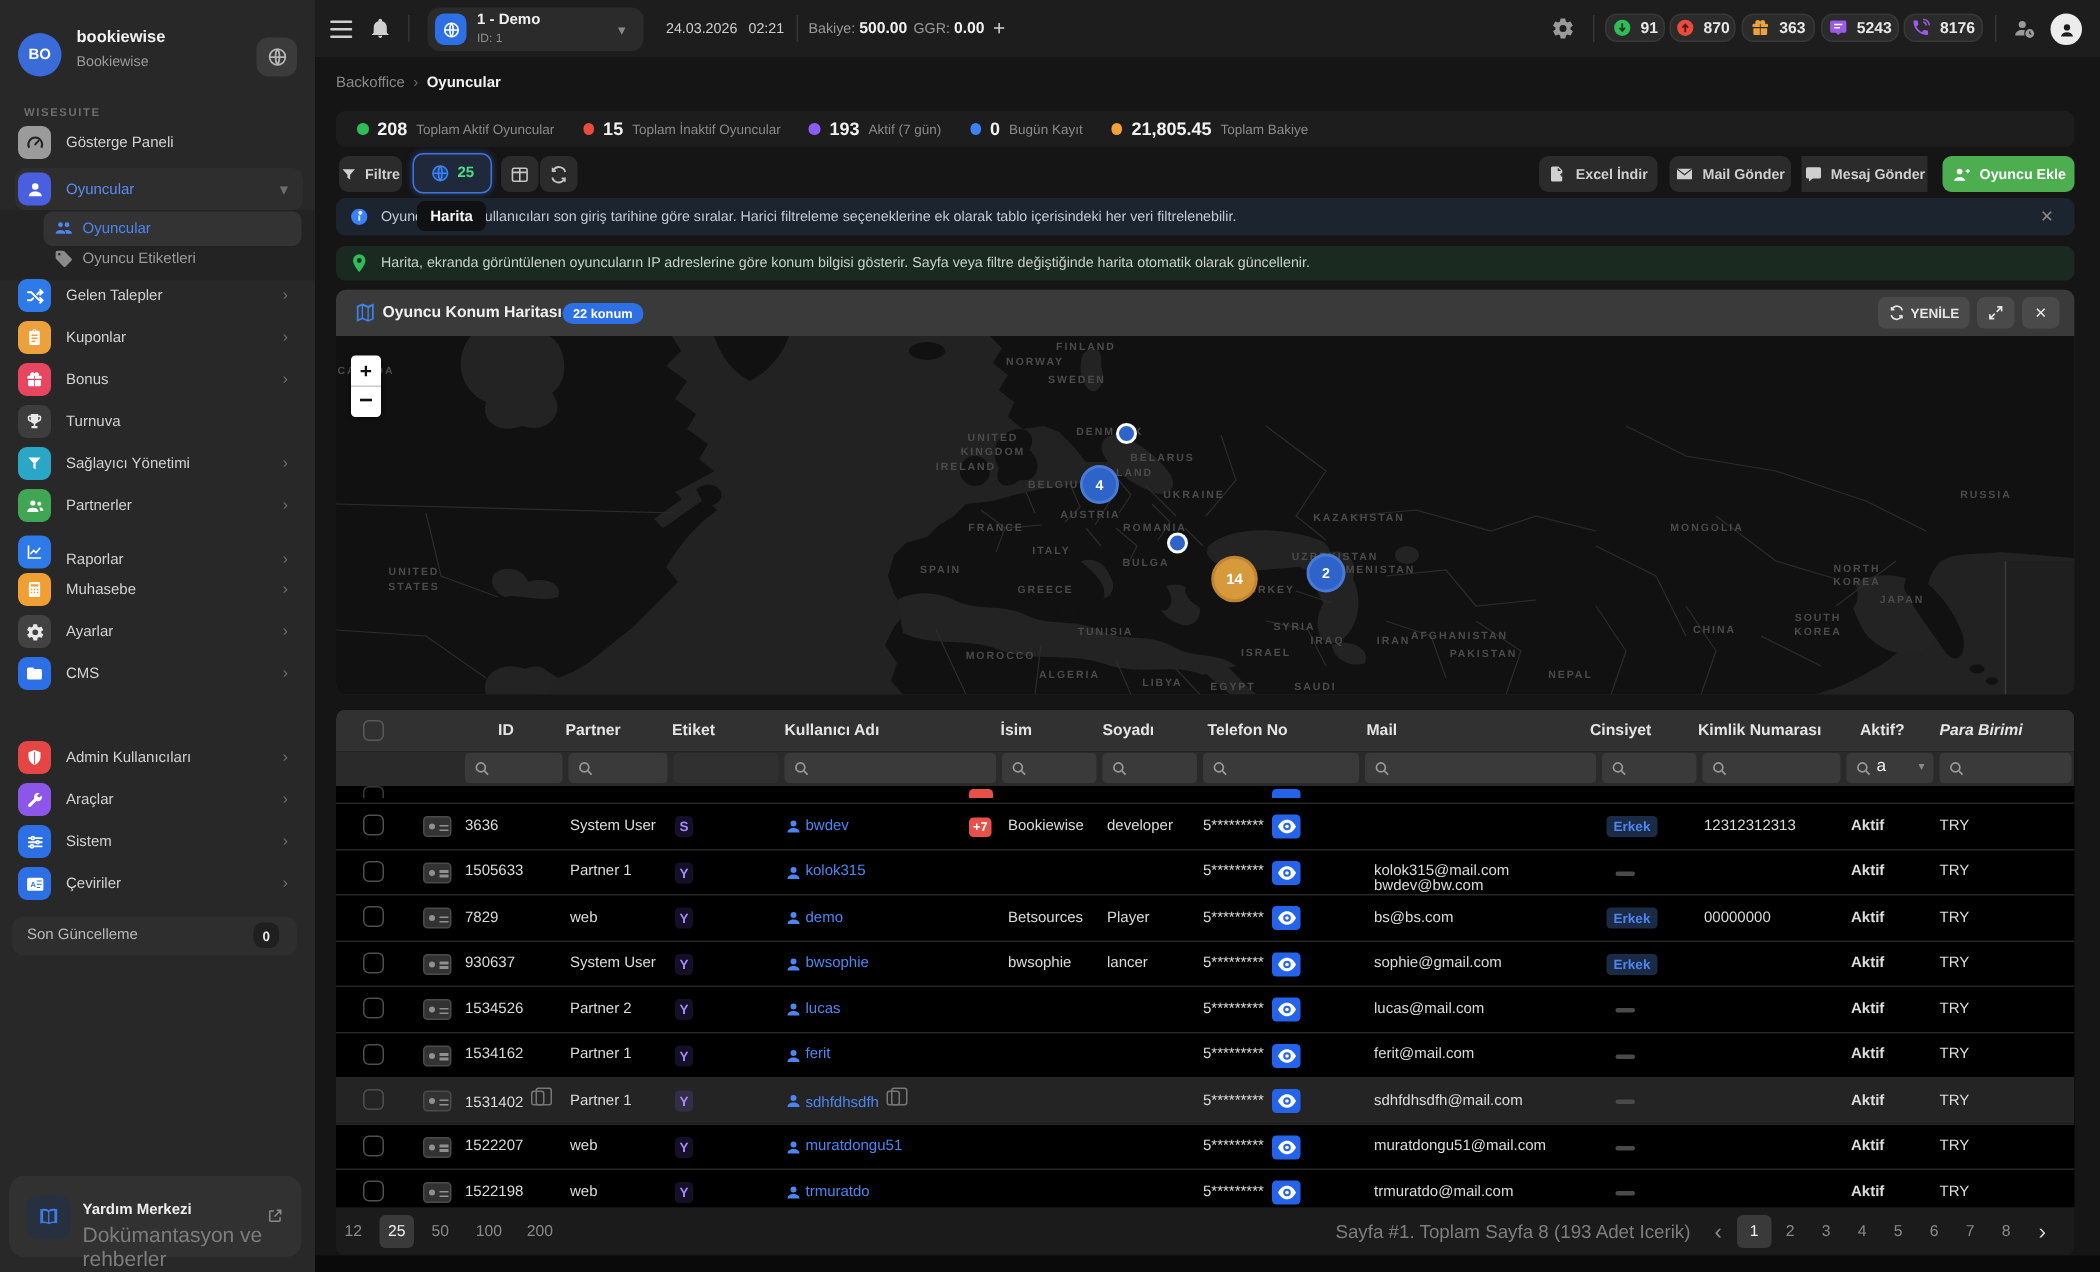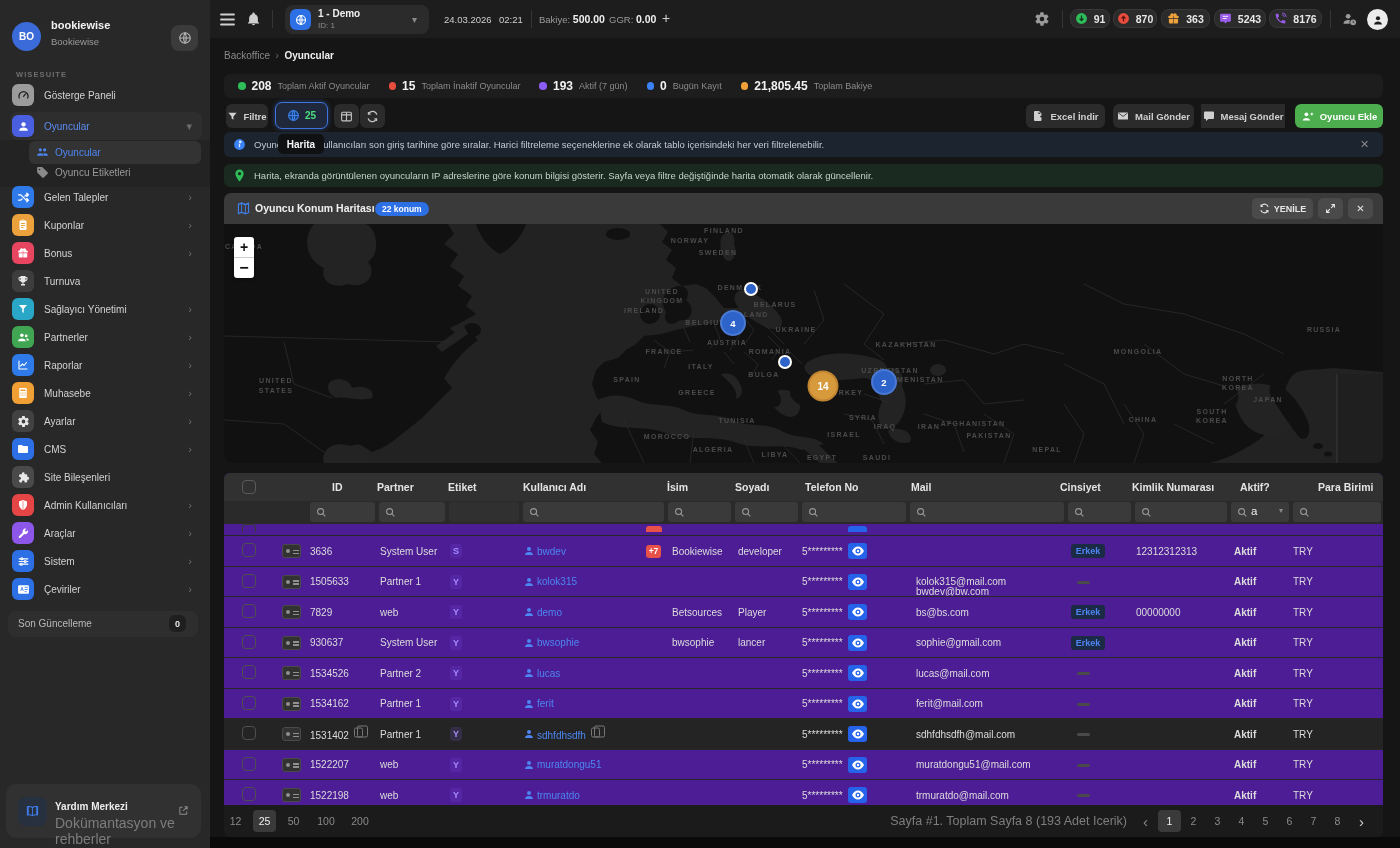--- a/index.html
+++ b/index.html
@@ -136,21 +136,21 @@
         <svg width="13" height="13" viewBox="0 0 24 24" fill="#fff">
           <circle cx="9" cy="8" r="3.2"></circle>
           <path d="M2 19c0-3.4 3-5.2 7-5.2s7 1.8 7 5.2z"></path>
           <circle cx="17" cy="9" r="2.5"></circle>
           <path d="M17.3 13.2c2.8.2 4.7 1.8 4.7 4.3h-4"></path>
         </svg>
       </div>
     <div class="tx">Partnerler</div>
     <div class="ch">›</div>
   </div>
-  <div class="mi" style="top:351px;">
+  <div class="mi" style="top:351px;align-items:flex-end;">
     <div class="ic" style="background:#2e7ae8;">
         <svg width="12" height="12" viewBox="0 0 24 24" fill="none" stroke="#fff" stroke-width="2.2" stroke-linecap="round">
           <path d="M4 4v16h16"></path>
           <path d="M7 14l4-4 3 3 5-6"></path>
         </svg>
       </div>
     <div class="tx">Raporlar</div>
     <div class="ch">›</div>
   </div>
   <div class="mi" style="top:379px;">
@@ -172,28 +172,20 @@
     <div class="ch">›</div>
   </div>
   <div class="mi" style="top:435px;">
     <div class="ic" style="background:#2d6fe4;">
         <svg width="12" height="12" viewBox="0 0 24 24" fill="#fff">
           <path d="M10 4l2 2h8a2 2 0 0 1 2 2v10a2 2 0 0 1-2 2H4a2 2 0 0 1-2-2V6a2 2 0 0 1 2-2z"></path>
         </svg>
       </div>
     <div class="tx">CMS</div>
     <div class="ch">›</div>
-  </div>
-  <div class="mi" style="top:463px;">
-    <div class="ic" style="background:#4a4a4a;">
-        <svg width="13" height="13" viewBox="0 0 24 24" fill="#e8e8e8">
-          <path d="M20 11h-1V8a2 2 0 0 0-2-2h-3V5a2.5 2.5 0 0 0-5 0v1H6a2 2 0 0 0-2 2v3H5a2.5 2.5 0 0 1 0 5H4v3a2 2 0 0 0 2 2h3v-1a2.5 2.5 0 0 1 5 0v1h3a2 2 0 0 0 2-2v-3h1a2.5 2.5 0 0 0 0-5z"></path>
-        </svg>
-      </div>
-    <div class="tx">Site Bileşenleri</div>
   </div>
   <div class="mi" style="top:491px;">
     <div class="ic" style="background:#e64545;">
         <svg width="12" height="12" viewBox="0 0 24 24" fill="#fff">
           <path d="M12 2l8 3v6c0 5-3.4 9.3-8 11-4.6-1.7-8-6-8-11V5z"></path>
           <path d="M12 4.2V21" stroke="#e64545" stroke-width="1.2"></path>
         </svg>
       </div>
     <div class="tx">Admin Kullanıcıları</div>
     <div class="ch">›</div>
@@ -585,36 +577,36 @@
       </g>
     </svg>
 
     <div class="abs" style="left:10px;top:44px;width:20px;height:41px;background:#fff;border-radius:3px;box-shadow:0 1px 3px rgba(0,0,0,.5);">
       <div style="height:20px;display:flex;align-items:center;justify-content:center;color:#111;font-size:14px;font-weight:bold;">+</div>
       <div style="height:1px;background:#ccc;"></div>
       <div style="height:20px;display:flex;align-items:center;justify-content:center;color:#111;font-size:16px;font-weight:bold;">−</div>
     </div>
   </div>
 
-  <div id="tablecard" class="abs" style="left:14px;top:435px;width:1159px;height:332px;background:#4c1d95;border-radius:6px 6px 0 0;overflow:hidden;">
+  <div id="tablecard" class="abs" style="left:14px;top:435px;width:1159px;height:332px;background:#000000;border-radius:6px 6px 0 0;overflow:hidden;">
 
     <div class="abs" style="left:0;top:0;width:1159px;height:28px;background:#313131;"></div>
     <div class="cb" style="left:18px;top:7px;border-color:#5a5a5a;"></div>
     <div class="th" style="left:108px;">ID</div>
     <div class="th" style="left:153px;">Partner</div>
     <div class="th" style="left:224px;">Etiket</div>
     <div class="th" style="left:299px;">Kullanıcı Adı</div>
     <div class="th" style="left:443px;">İsim</div>
     <div class="th" style="left:511px;">Soyadı</div>
     <div class="th" style="left:581px;">Telefon No</div>
     <div class="th" style="left:687px;">Mail</div>
     <div class="th" style="left:836px;">Cinsiyet</div>
     <div class="th" style="left:908px;">Kimlik Numarası</div>
     <div class="th" style="left:1016px;">Aktif?</div>
-    <div class="th" style="left:1094px;">Para Birimi</div>
+    <div class="th" style="left:1069px;font-style:italic;">Para Birimi</div>
 
     <div class="abs" style="left:0;top:28px;width:1159px;height:23px;background:#2a2a2a;"></div>
     <div class="fin" style="left:86px;width:65px;">
         <svg width="11" height="11" viewBox="0 0 24 24" fill="none" stroke="#9a9a9a" stroke-width="2.4">
           <circle cx="10" cy="10" r="6.5"></circle>
           <path d="M15 15l5.5 5.5"></path>
         </svg>
       </div>
     <div class="fin" style="left:155px;width:66px;">
         <svg width="11" height="11" viewBox="0 0 24 24" fill="none" stroke="#9a9a9a" stroke-width="2.4">

